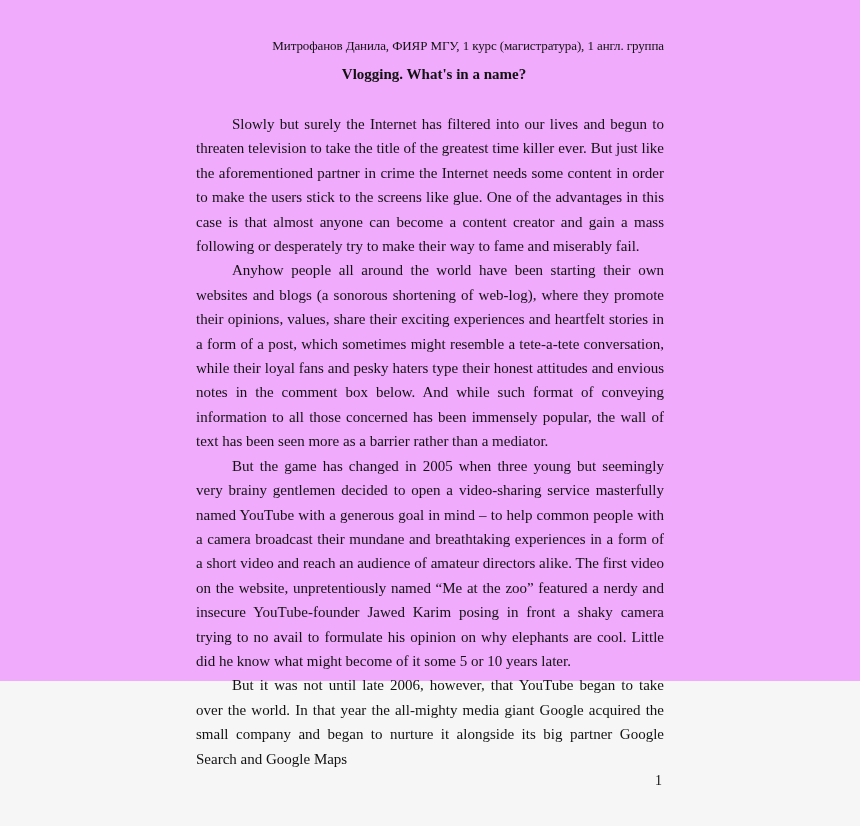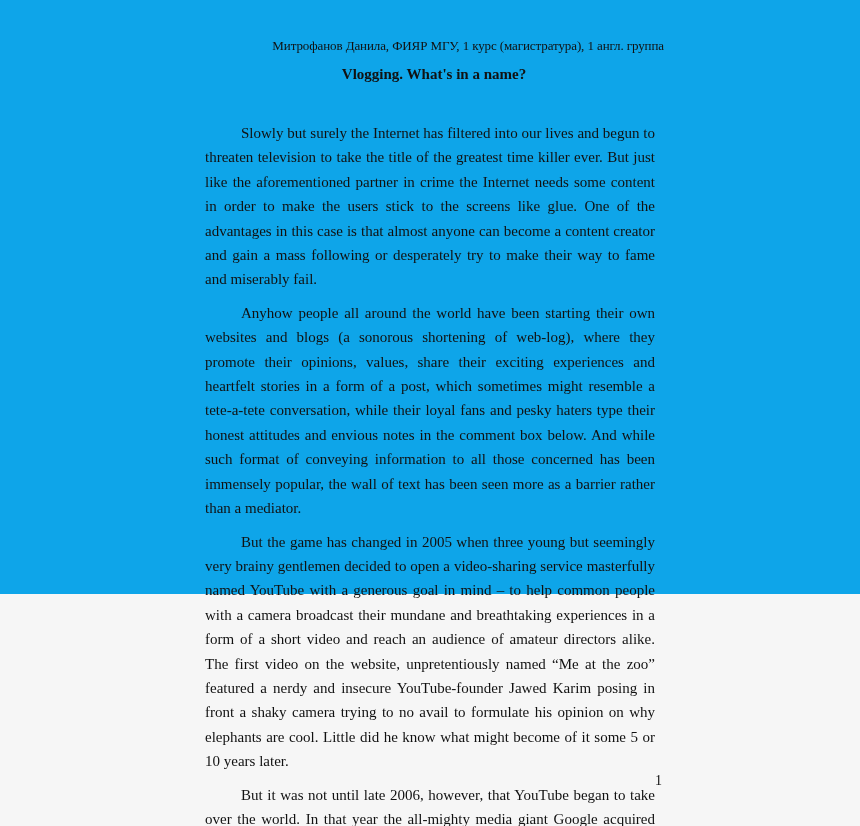--- a/index.html
+++ b/index.html
@@ -13,22 +13,22 @@
       position: relative;
       overflow: hidden;
       font-family: "Liberation Serif", "DejaVu Serif", serif;
       color: #111111;
     }
     .page {
       position: absolute;
       left: 0;
       top: 0;
       width: 860px;
-      height: 594px;
-      background: #0ea5e9;
+      height: 681px;
+      background: #f0abfc;
     }
     .header-line {
       position: absolute;
       top: 38px;
       left: 196px;
       width: 468px;
       text-align: right;
       font-size: 13px;
       line-height: 16px;
       letter-spacing: -0.1px;
@@ -52,21 +52,21 @@
     .body {
       position: absolute;
       top: 112px;
       left: 196px;
       width: 468px;
       font-size: 15px;
       line-height: 24.4px;
       text-align: justify;
     }
     .body p {
-      margin: 9px;
+      margin: 0;
       text-indent: 36px;
       text-align: justify;
     }
     .page-number {
       position: absolute;
       top: 773px;
       left: 655px;
       font-size: 14px;
       line-height: 16px;
     }

